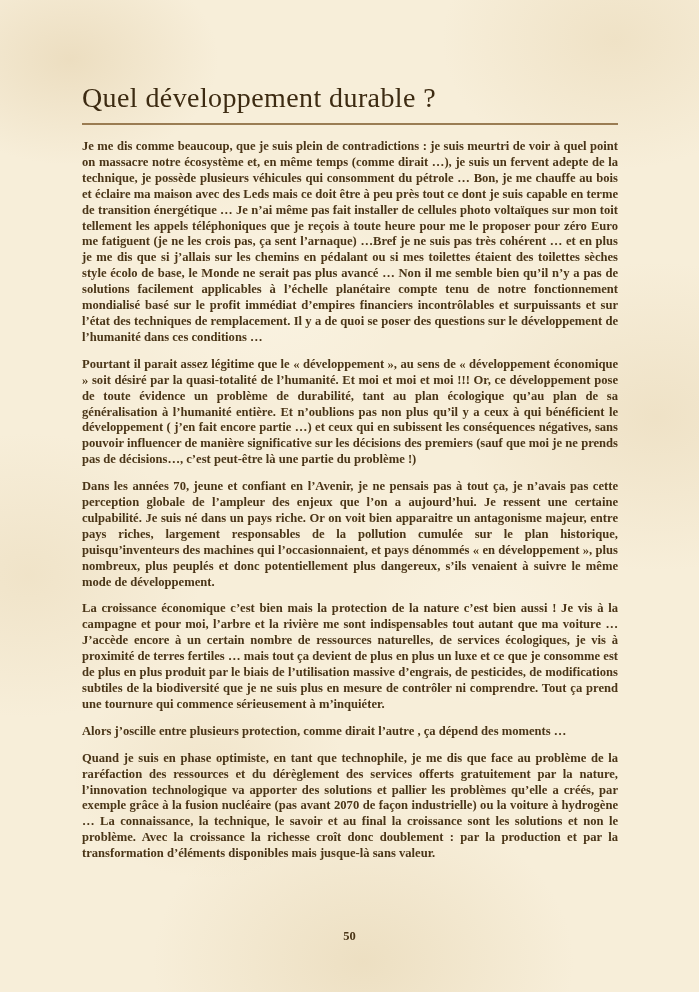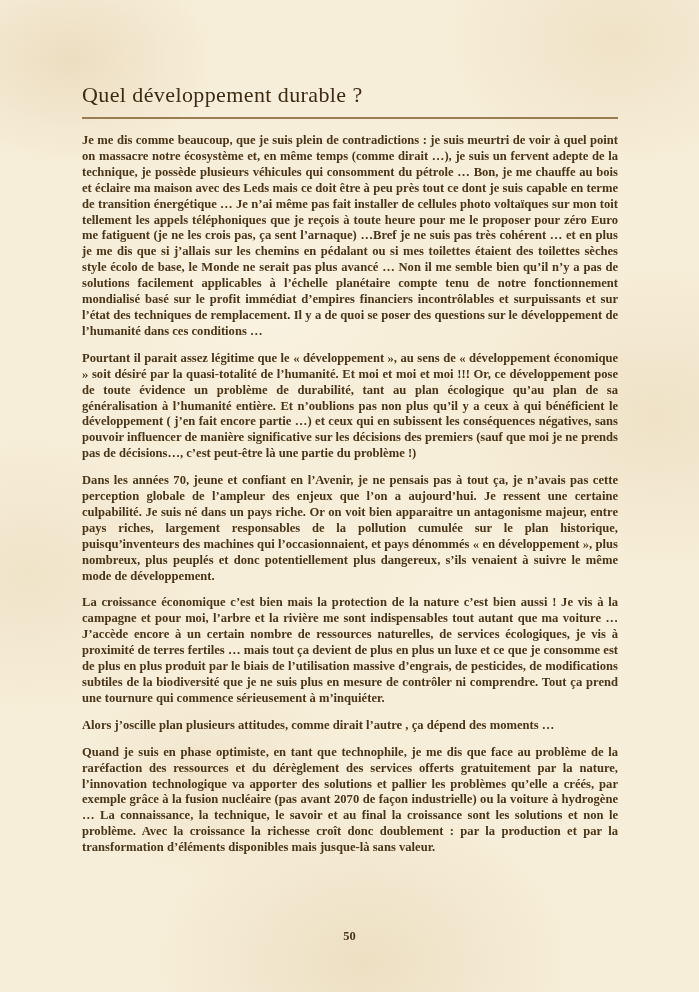--- a/index.html
+++ b/index.html
@@ -20,21 +20,21 @@
       radial-gradient(ellipse 280px 210px at 88% 4%,  rgba(219,195,149,0.28), transparent 62%),
       radial-gradient(ellipse 320px 250px at 94% 42%, rgba(215,191,145,0.26), transparent 62%),
       radial-gradient(ellipse 280px 230px at 4% 58%,  rgba(217,193,147,0.24), transparent 62%),
       radial-gradient(ellipse 340px 260px at 52% 97%, rgba(213,189,141,0.30), transparent 62%),
       radial-gradient(ellipse 220px 170px at 30% 78%, rgba(220,198,152,0.22), transparent 62%),
       radial-gradient(ellipse 230px 180px at 38% 30%, rgba(252,247,233,0.55), transparent 62%),
       radial-gradient(ellipse 200px 150px at 70% 62%, rgba(252,247,233,0.45), transparent 62%);
   }
   .title{
     margin:0;
-    font-size:22px;
+    font-size:28px;
     font-weight:normal;
     letter-spacing:0.4px;
     color:#3d2b12;
   }
   .title-rule{
     height:2px;
     background:#8a693c;
     margin-top:9px;
     opacity:0.85;
   }
@@ -66,17 +66,17 @@
 <body>
 
 <div class="page">
   <h1 class="title">Quel développement durable ?</h1>
   <div class="title-rule"></div>
   <div class="paras">
       <p class="para"><span>Je me dis comme beaucoup, que je suis plein de contradictions : je suis meurtri de voir à quel point on massacre notre écosystème et, en même temps (comme dirait …), je suis un fervent adepte de la technique, je possède plusieurs véhicules qui consomment  du pétrole …  Bon, je me chauffe au bois et éclaire ma maison avec des Leds mais ce doit être à peu près tout ce dont je suis capable en terme de transition énergétique … Je n’ai même pas fait installer de cellules photo voltaïques sur mon toit tellement les appels téléphoniques que je reçois à toute heure pour me le proposer pour zéro Euro me fatiguent (je ne les crois pas, ça sent l’arnaque)  …Bref je ne suis pas très cohérent … et en plus je me dis que si j’allais sur les chemins en pédalant ou si mes toilettes étaient des toilettes sèches style écolo de base, le Monde ne serait pas plus avancé … Non il me semble bien qu’il n’y a pas de solutions facilement applicables à l’échelle planétaire compte tenu de notre fonctionnement mondialisé basé sur le profit immédiat d’empires financiers incontrôlables et surpuissants et sur l’état des techniques de remplacement.  Il y a de quoi se poser des questions sur le développement de l’humanité dans ces conditions …</span></p>
       <p class="para"><span>Pourtant il parait assez légitime que le « développement », au sens de « développement économique » soit désiré par la quasi-totalité de l’humanité. Et moi et moi et moi !!! Or, ce développement pose de toute évidence un problème de durabilité, tant au plan écologique qu’au plan de sa généralisation à l’humanité entière. Et n’oublions pas non plus qu’il y a ceux à qui bénéficient le développement ( j’en fait encore partie …) et ceux qui en subissent les conséquences négatives, sans pouvoir influencer de manière significative sur les décisions des premiers (sauf que moi je ne prends pas de décisions…, c’est peut-être là une partie du problème !)</span></p>
       <p class="para"><span>Dans les années 70, jeune et confiant en l’Avenir, je ne pensais pas à tout ça, je n’avais pas cette perception globale de l’ampleur des enjeux que l’on a aujourd’hui. Je ressent une certaine culpabilité. Je suis né dans un pays riche. Or on voit bien apparaitre un antagonisme majeur, entre pays riches, largement responsables de la pollution cumulée sur le plan historique, puisqu’inventeurs des machines qui l’occasionnaient, et pays dénommés « en développement », plus nombreux, plus peuplés et donc potentiellement plus dangereux, s’ils venaient à suivre le même mode de développement.</span></p>
       <p class="para"><span>La croissance économique c’est bien mais la protection de la nature c’est bien aussi ! Je vis à la campagne et pour moi, l’arbre et la rivière me sont indispensables tout autant que ma voiture … J’accède encore à un certain nombre de ressources naturelles, de services écologiques, je vis à proximité de terres fertiles … mais tout ça devient de plus en plus un luxe et ce que je consomme est de plus en plus produit par le biais de l’utilisation massive d’engrais, de pesticides, de modifications subtiles de la biodiversité que je ne suis plus en mesure de contrôler ni comprendre. Tout ça prend une tournure qui commence sérieusement à m’inquiéter.</span></p>
-      <p class="para"><span>Alors j’oscille plan plusieurs attitudes, comme dirait l’autre , ça dépend des moments …</span></p>
+      <p class="para"><span>Alors j’oscille entre plusieurs protection, comme dirait l’autre , ça dépend des moments …</span></p>
       <p class="para"><span>Quand je suis en phase optimiste, en tant que technophile, je me dis que face au  problème de la raréfaction des ressources et du dérèglement des services offerts gratuitement par la nature, l’innovation technologique va apporter des solutions et pallier les problèmes qu’elle a créés, par exemple grâce à la </span><span class="inline-link">fusion nucléaire</span><span> (pas avant 2070 de façon industrielle) ou la </span><span class="inline-link">voiture à hydrogène</span><span> … La connaissance, la technique, le savoir et au final la croissance sont les solutions et non le problème.  Avec la croissance la richesse croît donc doublement : par la production et par la transformation d’éléments disponibles mais jusque-là sans valeur.</span></p>
     </div>
   <div class="footer">50</div>
 </div>
 
 </body></html>

